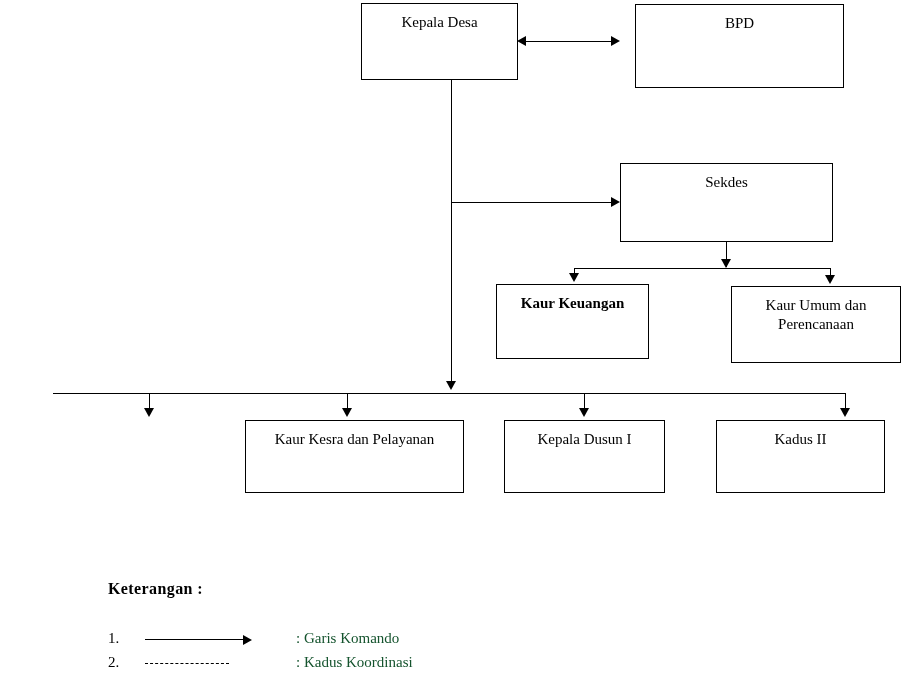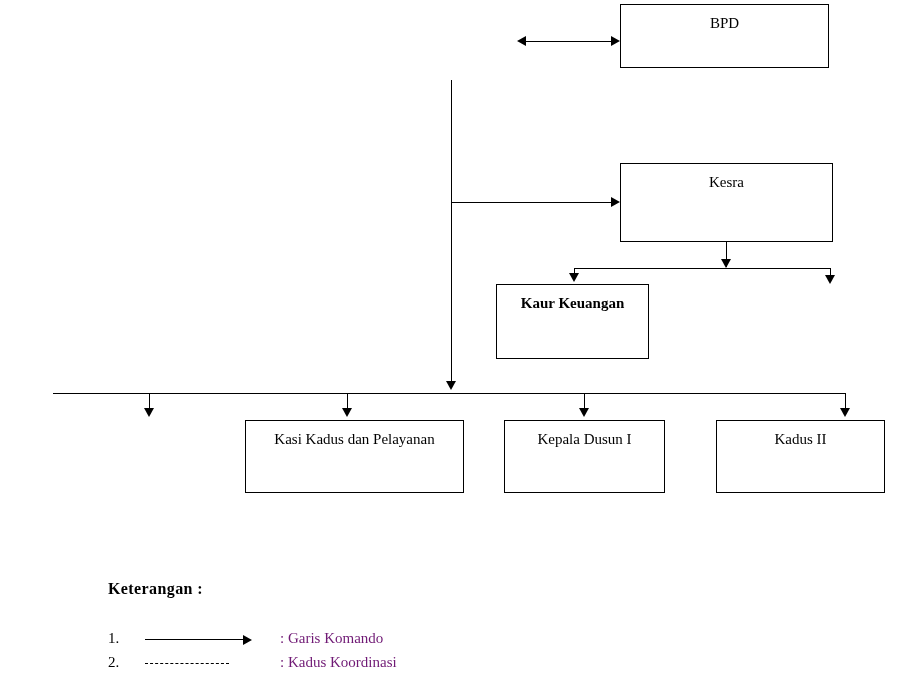--- a/index.html
+++ b/index.html
@@ -84,24 +84,24 @@
     color: #000000;
   }
   .legend-num {
     position: absolute;
     font-family: "Liberation Serif", serif;
     font-size: 15px;
     color: #000000;
   }
   .legend-text {
     position: absolute;
-    left: 280px;
+    left: 296px;
     font-family: "Liberation Serif", serif;
     font-size: 15px;
-    color: #701a75;
+    color: #14532d;
     white-space: nowrap;
   }
   .legend-solid {
     position: absolute;
     left: 145px;
     height: 1px;
     width: 98px;
     background: #000000;
   }
   .legend-dashed {
@@ -110,37 +110,43 @@
     height: 0;
     width: 84px;
     border-top: 1px dashed #000000;
   }
 </style>
 </head>
 <body>
 
 <div id="canvas">
 
-
-  <div class="node" style="left:620px; top:4px; width:209px; height:64px;">
+  <div class="node" style="left:361px; top:3px; width:157px; height:77px;">
+    <span class="node-label">Kepala Desa</span>
+  </div>
+
+  <div class="node" style="left:635px; top:4px; width:209px; height:84px;">
     <span class="node-label">BPD</span>
   </div>
 
   <div class="node" style="left:620px; top:163px; width:213px; height:79px;">
-    <span class="node-label">Kesra</span>
+    <span class="node-label">Sekdes</span>
   </div>
 
   <div class="node" style="left:496px; top:284px; width:153px; height:75px;font-weight:bold;">
     <span class="node-label">Kaur Keuangan</span>
   </div>
 
+  <div class="node" style="left:731px; top:286px; width:170px; height:77px;">
+    <span class="node-label">Kaur Umum dan Perencanaan</span>
+  </div>
 
 
   <div class="node" style="left:245px; top:420px; width:219px; height:73px;">
-    <span class="node-label">Kasi Kadus dan Pelayanan</span>
+    <span class="node-label">Kaur Kesra dan Pelayanan</span>
   </div>
 
   <div class="node" style="left:504px; top:420px; width:161px; height:73px;">
     <span class="node-label">Kepala Dusun I</span>
   </div>
 
   <div class="node" style="left:716px; top:420px; width:169px; height:73px;">
     <span class="node-label">Kadus II</span>
   </div>
 

